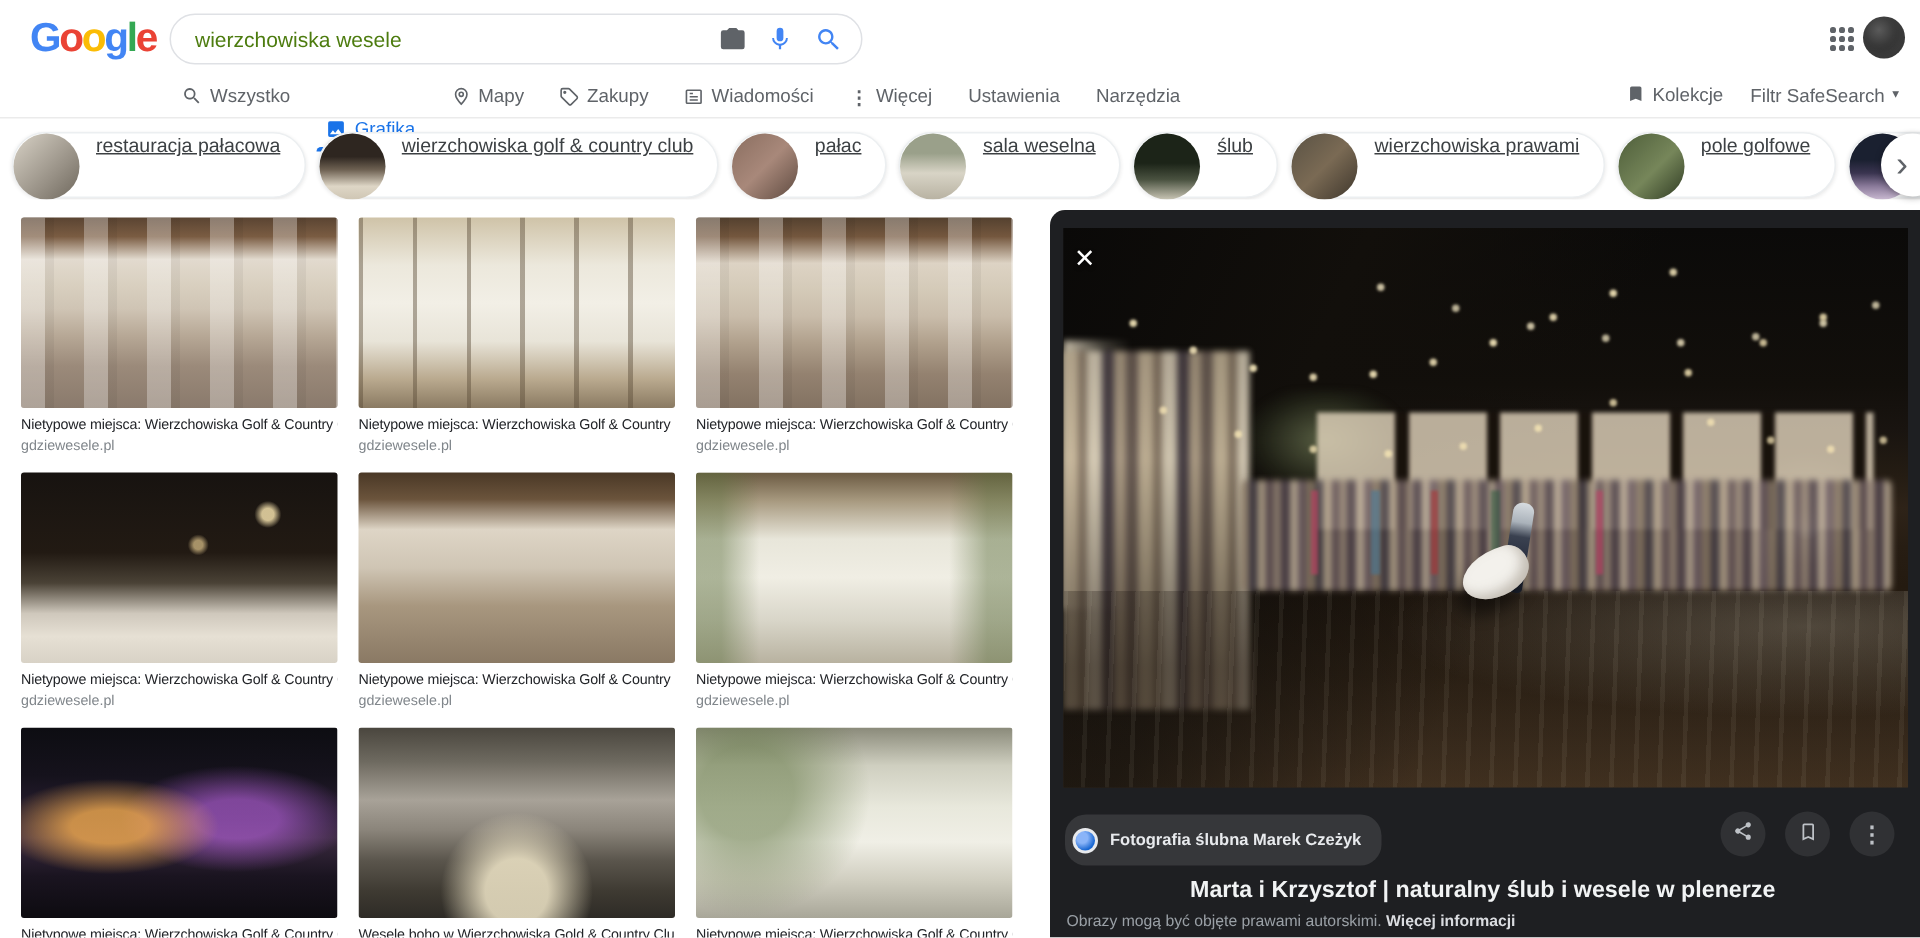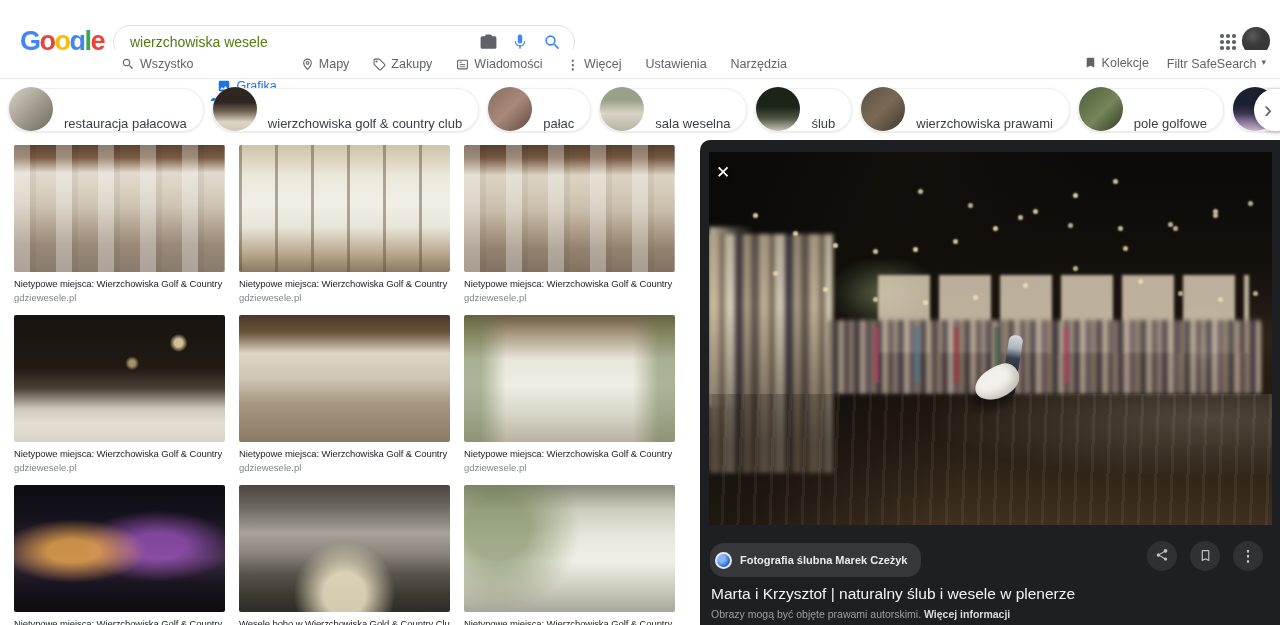--- a/index.html
+++ b/index.html
@@ -1,21 +1,21 @@
 <!DOCTYPE html>
 <html><head>
 <meta charset="utf-8">
 <style>
   * { margin:0; padding:0; box-sizing:border-box; }
   html,body { width:1280px; height:625px; overflow:hidden; background:#fff;
     font-family:"Liberation Sans", sans-serif; }
   body { position:relative; }
 
   
-  .topbar { position:absolute; top:16px; left:0; width:1280px; height:50px; background:#fff; }
+  .topbar { position:absolute; top:0; left:0; width:1280px; height:50px; background:#fff; }
   .logo { position:absolute; left:20px; top:10px; font-size:27px; font-weight:bold; letter-spacing:-1.5px; cursor:pointer; }
   .logo span { display:inline-block; }
   .l-b{color:#4285F4}.l-r{color:#EA4335}.l-y{color:#FBBC05}.l-g{color:#34A853}
   .searchbar { position:absolute; left:113px; top:9px; width:462px; height:34px;
     border:1px solid #dfe1e5; border-radius:17px; background:#fff;
     display:flex; align-items:center; padding:0 12px 0 16px; }
   .searchbar input { flex:1; border:none; outline:none; font-size:14px; color:#4d7c0f;
     font-family:"Liberation Sans",sans-serif; background:transparent; }
   .sb-icon { width:20px; height:20px; margin-left:12px; flex:0 0 auto; cursor:pointer; display:flex; align-items:center; justify-content:center; }
   .apps-grid { position:absolute; right:44px; top:18px; width:16px; height:16px; cursor:pointer;
@@ -34,23 +34,23 @@
   .tab.active { color:#1a73e8;margin-top:44px; }
   .tab.active::after { content:""; position:absolute; left:-6px; right:-6px; bottom:-1px; height:3px;
     background:#1a73e8; border-radius:3px 3px 0 0; }
   .tabs-right { position:absolute; right:14px; top:0; height:28px; display:flex; gap:18px; align-items:center; }
   .tr-item { display:flex; gap:5px; cursor:pointer; white-space:nowrap; }
   .caret { font-size:9px; color:#5f6368; }
 
   
   .chipsbar { position:absolute; top:87px; left:0; width:1280px; height:46px;
     display:flex; gap:8px; padding-left:8px; align-items:center; overflow:hidden; }
-  .chip { flex:0 0 auto; display:flex; align-items:flex-end; gap:11px; height:44px;
+  .chip { flex:0 0 auto; display:flex; align-items:flex-start; gap:11px; height:44px;
     border:1px solid #eceff1; box-shadow:0 1px 3px rgba(32,33,36,.12); border-radius:22px;
-    padding-right:16px; background:#fff; font-size:13px; color:#3c4043; cursor:pointer; white-space:nowrap; }
+    padding-right:16px; background:#fff; font-size:13px; color:#3c4043; cursor:pointer; white-space:nowrap;text-decoration:underline; }
   .chip-thumb { width:44px; height:44px; border-radius:50%; flex:0 0 auto; }
   .t1{background:linear-gradient(135deg,#d8d2c6,#9a9388 60%,#6e675c)}
   .t2{background:linear-gradient(180deg,#2e2620 0 35%,#6e6152 55%,#ded6c6 80%,#cfc6b4)}
   .t3{background:linear-gradient(135deg,#8a6e60,#a8887a 50%,#5e4a40)}
   .t4{background:linear-gradient(180deg,#9aa08a 0 30%,#d8d4c6 60%,#b8b2a2)}
   .t5{background:linear-gradient(180deg,#1c2418 0 45%,#4a5240 70%,#c8c4b4)}
   .t6{background:linear-gradient(135deg,#5a5244,#7a6a54 50%,#3e362c)}
   .t7{background:linear-gradient(135deg,#4e5e3a,#76865a 55%,#2e3a22)}
   .t8{background:linear-gradient(180deg,#1a2030 0 40%,#3a3450 60%,#8a7a9a 80%,#c8b8d0)}
   .chips-next { position:absolute; right:-16px; top:89px; width:42px; height:42px; border-radius:50%;
@@ -120,21 +120,21 @@
     background:#36373a; display:flex; gap:8px; align-items:center; padding:0 13px 0 5px;
     color:#e8eaed; font-size:11px; font-weight:bold; cursor:pointer; }
   .globe { width:17px; height:17px; border-radius:50%; background:#e8eaed; position:relative; overflow:hidden; flex:0 0 auto; }
   .globe::after { content:""; position:absolute; inset:2px; border-radius:50%;
     background:radial-gradient(circle at 35% 35%, #8ab4f8 0 30%, #1967d2 70%); }
   .actions { position:absolute; right:17px; top:401px; display:flex; gap:13px; }
   .action-btn { width:30px; height:30px; border-radius:50%; background:#303134;
     display:flex; align-items:center; justify-content:center; cursor:pointer; color:#bdc1c6;
     font-size:15px; font-weight:bold; }
   .preview-title { position:absolute; left:11px; top:445px; width:555px; font-size:15.5px;
-    font-weight:normal; color:#f1f3f4; white-space:nowrap; overflow:hidden; cursor:pointer; }
+    font-weight:bold; color:#f1f3f4; white-space:nowrap; overflow:hidden; cursor:pointer;text-align:center; }
   .preview-copy { position:absolute; left:11px; top:468px; font-size:10.5px; color:#9aa0a6; white-space:nowrap; }
   .preview-copy b { color:#dadce0; cursor:pointer; }
 </style>
 </head>
 <body>
 
 <div class="topbar">
   <div class="logo"><span class="l-b">G</span><span class="l-r">o</span><span class="l-y">o</span><span class="l-b">g</span><span class="l-g">l</span><span class="l-r">e</span></div>
 
   <div class="searchbar">

